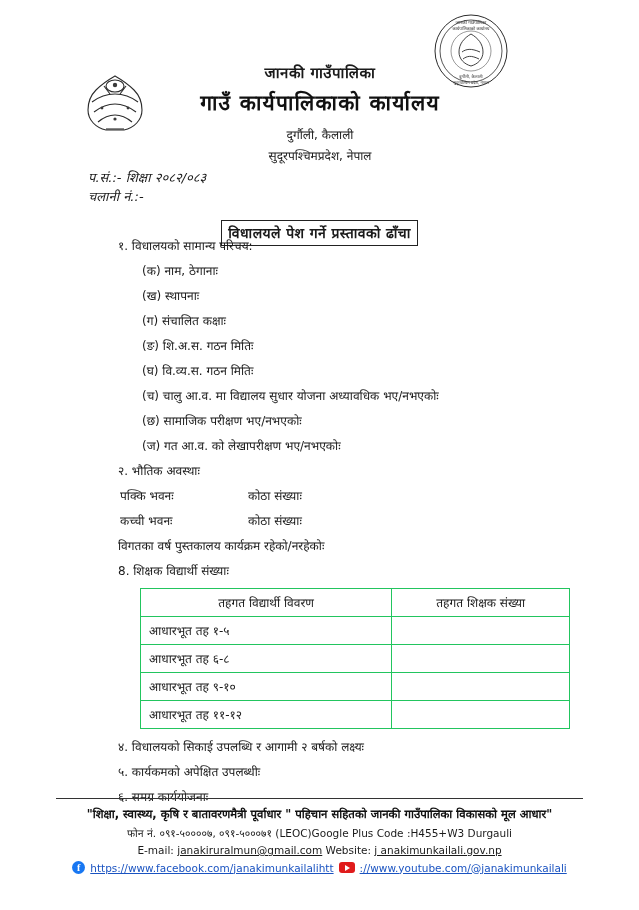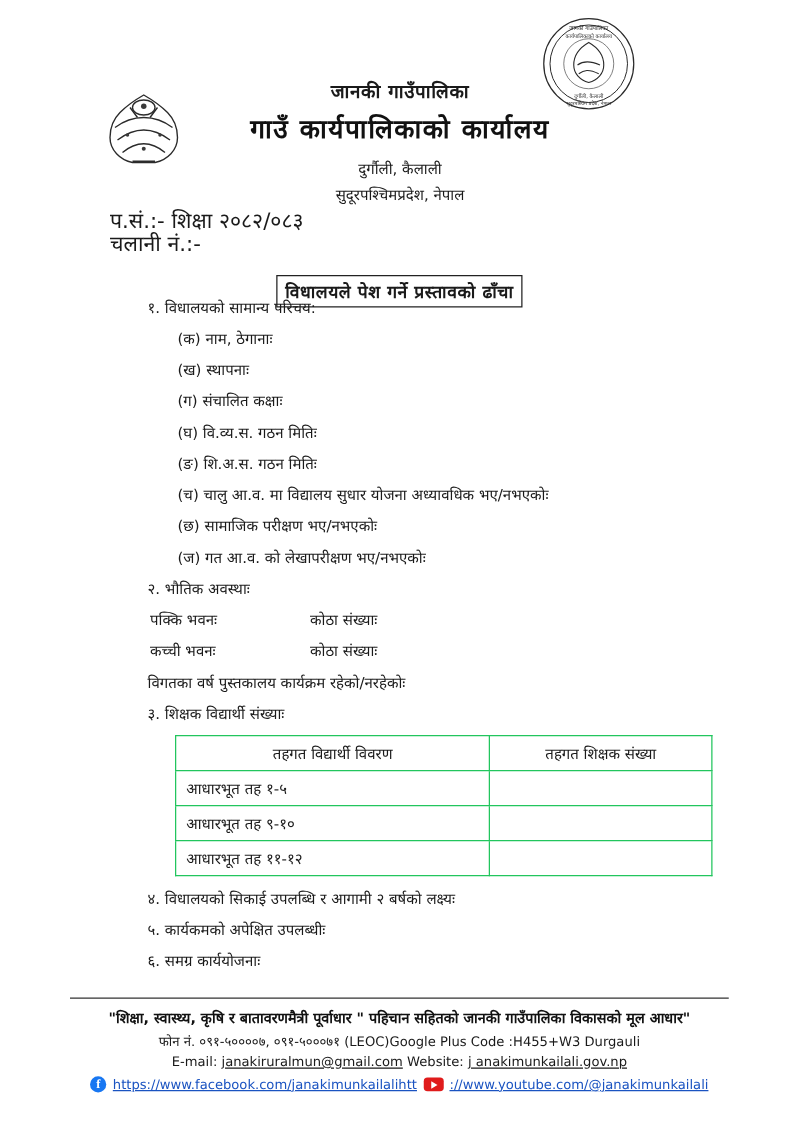--- a/index.html
+++ b/index.html
@@ -69,22 +69,23 @@
   }
   .org-line4 {
     font-size: 12px;
     margin-top: 4px;
     color: #1a1a1a;
   }
   .ref-block {
     position: absolute;
     left: 88px;
     top: 168px;
-    font-size: 17px;
+    font-size: 13px;
     line-height: 19px;
+    font-style: italic;
   }
 
   
   .doc-title-wrap {
     position: absolute;
     left: 0;
     top: 220px;
     width: 639px;
     text-align: center;
   }
@@ -288,51 +289,55 @@
     <span class="doc-title">विधालयले पेश गर्ने प्रस्तावको ढाँचा</span>
   </div>
 
   <div class="body">
 
     <div class="item lvl1">१. विधालयको सामान्य परिचय:</div>
 
     <div class="sub">(क) नाम, ठेगानाः</div>
     <div class="sub">(ख) स्थापनाः</div>
     <div class="sub">(ग) संचालित कक्षाः</div>
+    <div class="sub">(ङ) शि.अ.स. गठन मितिः</div>
     <div class="sub">(घ) वि.व्य.स. गठन मितिः</div>
-    <div class="sub">(ङ) शि.अ.स. गठन मितिः</div>
     <div class="sub">(च) चालु आ.व. मा विद्यालय सुधार योजना अध्यावधिक भए/नभएकोः</div>
     <div class="sub">(छ) सामाजिक परीक्षण भए/नभएकोः</div>
     <div class="sub">(ज) गत आ.व. को लेखापरीक्षण भए/नभएकोः</div>
 
     <div class="item lvl1">२. भौतिक अवस्थाः</div>
 
     <div class="tworow">
       <span class="c1">पक्कि भवनः</span>
       <span class="c2">कोठा संख्याः</span>
     </div>
     <div class="tworow">
       <span class="c1">कच्ची भवनः</span>
       <span class="c2">कोठा संख्याः</span>
     </div>
     <div class="note">विगतका वर्ष पुस्तकालय कार्यक्रम रहेको/नरहेकोः</div>
 
-    <div class="item lvl1">३. शिक्षक विद्यार्थी संख्याः</div>
+    <div class="item lvl1">8. शिक्षक विद्यार्थी संख्याः</div>
 
     <div class="table-wrap">
       <table class="teachers">
         <thead>
           <tr>
             <th>तहगत विद्यार्थी विवरण</th>
             <th>तहगत शिक्षक संख्या</th>
           </tr>
         </thead>
         <tbody>
           <tr>
             <td class="left">आधारभूत तह १-५</td>
+            <td class="blank"></td>
+          </tr>
+          <tr>
+            <td class="left">आधारभूत तह ६-८</td>
             <td class="blank"></td>
           </tr>
           <tr>
             <td class="left">आधारभूत तह ९-१०</td>
             <td class="blank"></td>
           </tr>
           <tr>
             <td class="left">आधारभूत तह ११-१२</td>
             <td class="blank"></td>
           </tr>

